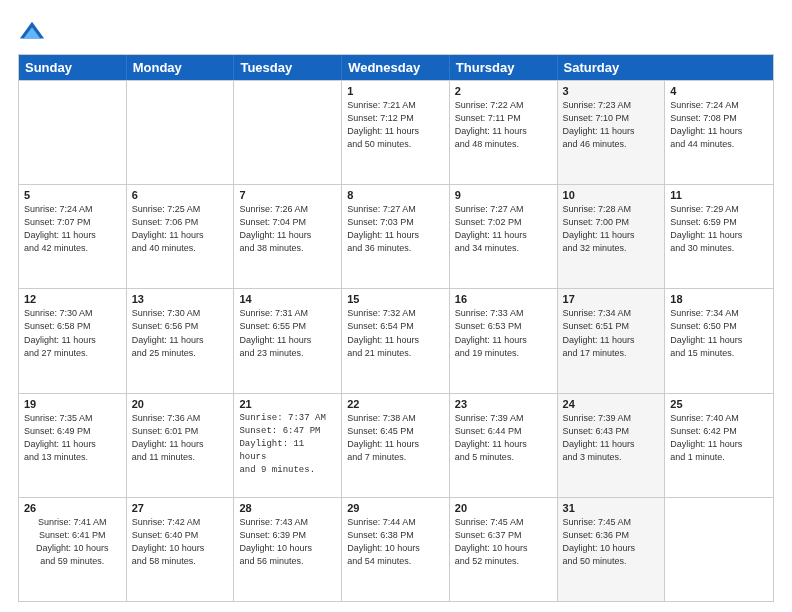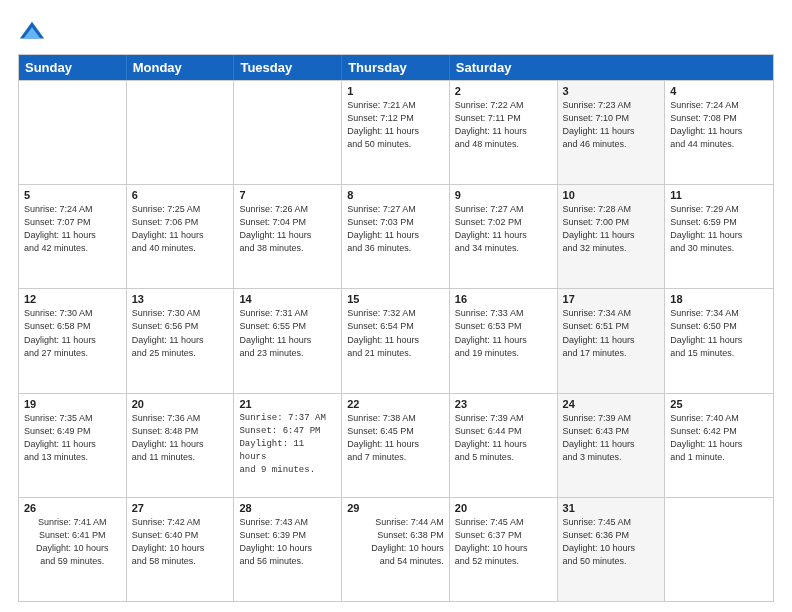--- a/index.html
+++ b/index.html
@@ -126,20 +126,21 @@
       <div class="month-title"></div>
       <div class="subtitle"></div>
     </div>
   </div>
 
   <div class="calendar">
     <div class="cal-header-row">
         <div class="cal-header-cell">Sunday</div>
         <div class="cal-header-cell">Monday</div>
         <div class="cal-header-cell">Tuesday</div>
+        <div class="cal-header-cell">Wednesday</div>
         <div class="cal-header-cell">Thursday</div>
         <div class="cal-header-cell">Saturday</div>
       </div>
     <div class="cal-body">
         <div class="cal-row">
           <div class="cal-cell empty"></div>
           <div class="cal-cell empty"></div>
           <div class="cal-cell empty"></div>
           <div class="cal-cell">
             <div class="day-num">1</div>
@@ -276,21 +277,21 @@
           <div class="cal-cell">
             <div class="day-num">19</div>
             <div class="cell-info" style="white-space: pre-line;">Sunrise: 7:35 AM
 Sunset: 6:49 PM
 Daylight: 11 hours
 and 13 minutes.</div>
           </div>
           <div class="cal-cell">
             <div class="day-num">20</div>
             <div class="cell-info" style="white-space: pre-line;">Sunrise: 7:36 AM
-Sunset: 8:48 PM
+Sunset: 6:01 PM
 Daylight: 11 hours
 and 11 minutes.</div>
           </div>
           <div class="cal-cell">
             <div class="day-num">21</div>
             <div class="cell-info" style="white-space: pre-line; font-family: Liberation Mono, monospace;">Sunrise: 7:37 AM
 Sunset: 6:47 PM
 Daylight: 11 hours
 and 9 minutes.</div>
           </div>
@@ -340,21 +341,21 @@
           </div>
           <div class="cal-cell">
             <div class="day-num">28</div>
             <div class="cell-info" style="white-space: pre-line;">Sunrise: 7:43 AM
 Sunset: 6:39 PM
 Daylight: 10 hours
 and 56 minutes.</div>
           </div>
           <div class="cal-cell">
             <div class="day-num">29</div>
-            <div class="cell-info" style="white-space: pre-line; text-align: right;">Sunrise: 7:44 AM
+            <div class="cell-info" style="white-space: pre-line;">Sunrise: 7:44 AM
 Sunset: 6:38 PM
 Daylight: 10 hours
 and 54 minutes.</div>
           </div>
           <div class="cal-cell">
             <div class="day-num">20</div>
             <div class="cell-info" style="white-space: pre-line;">Sunrise: 7:45 AM
 Sunset: 6:37 PM
 Daylight: 10 hours
 and 52 minutes.</div>

